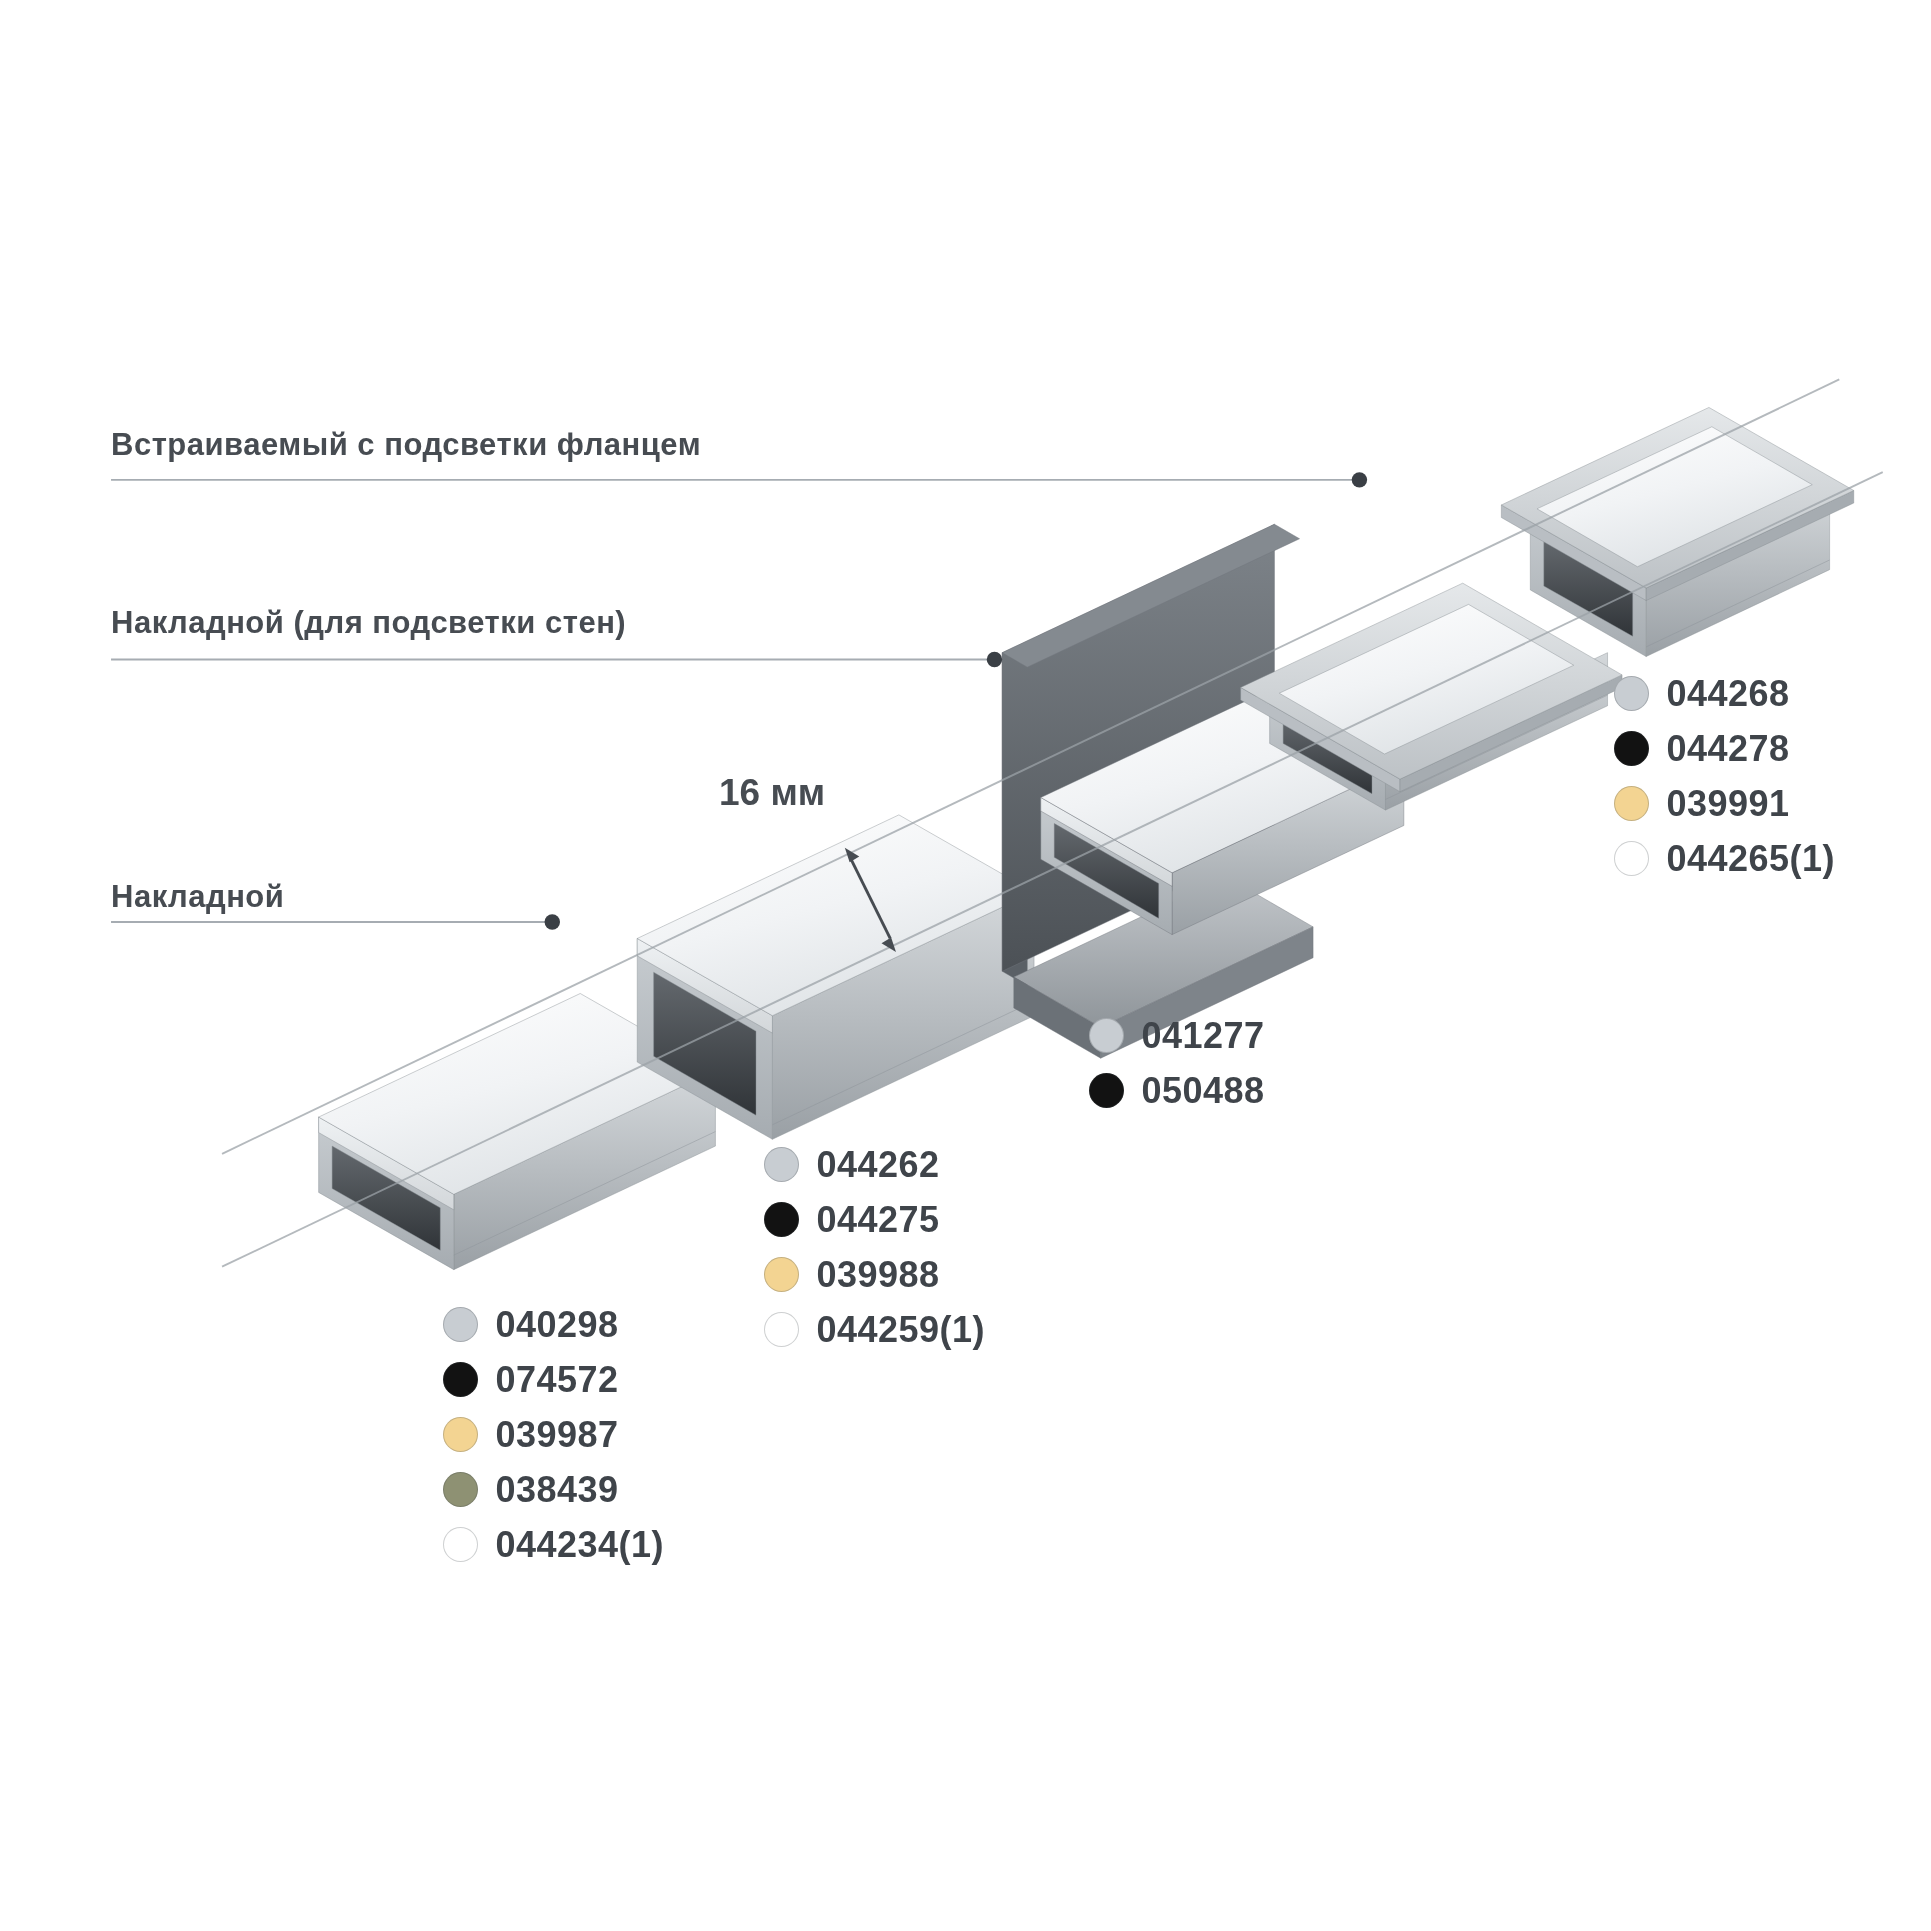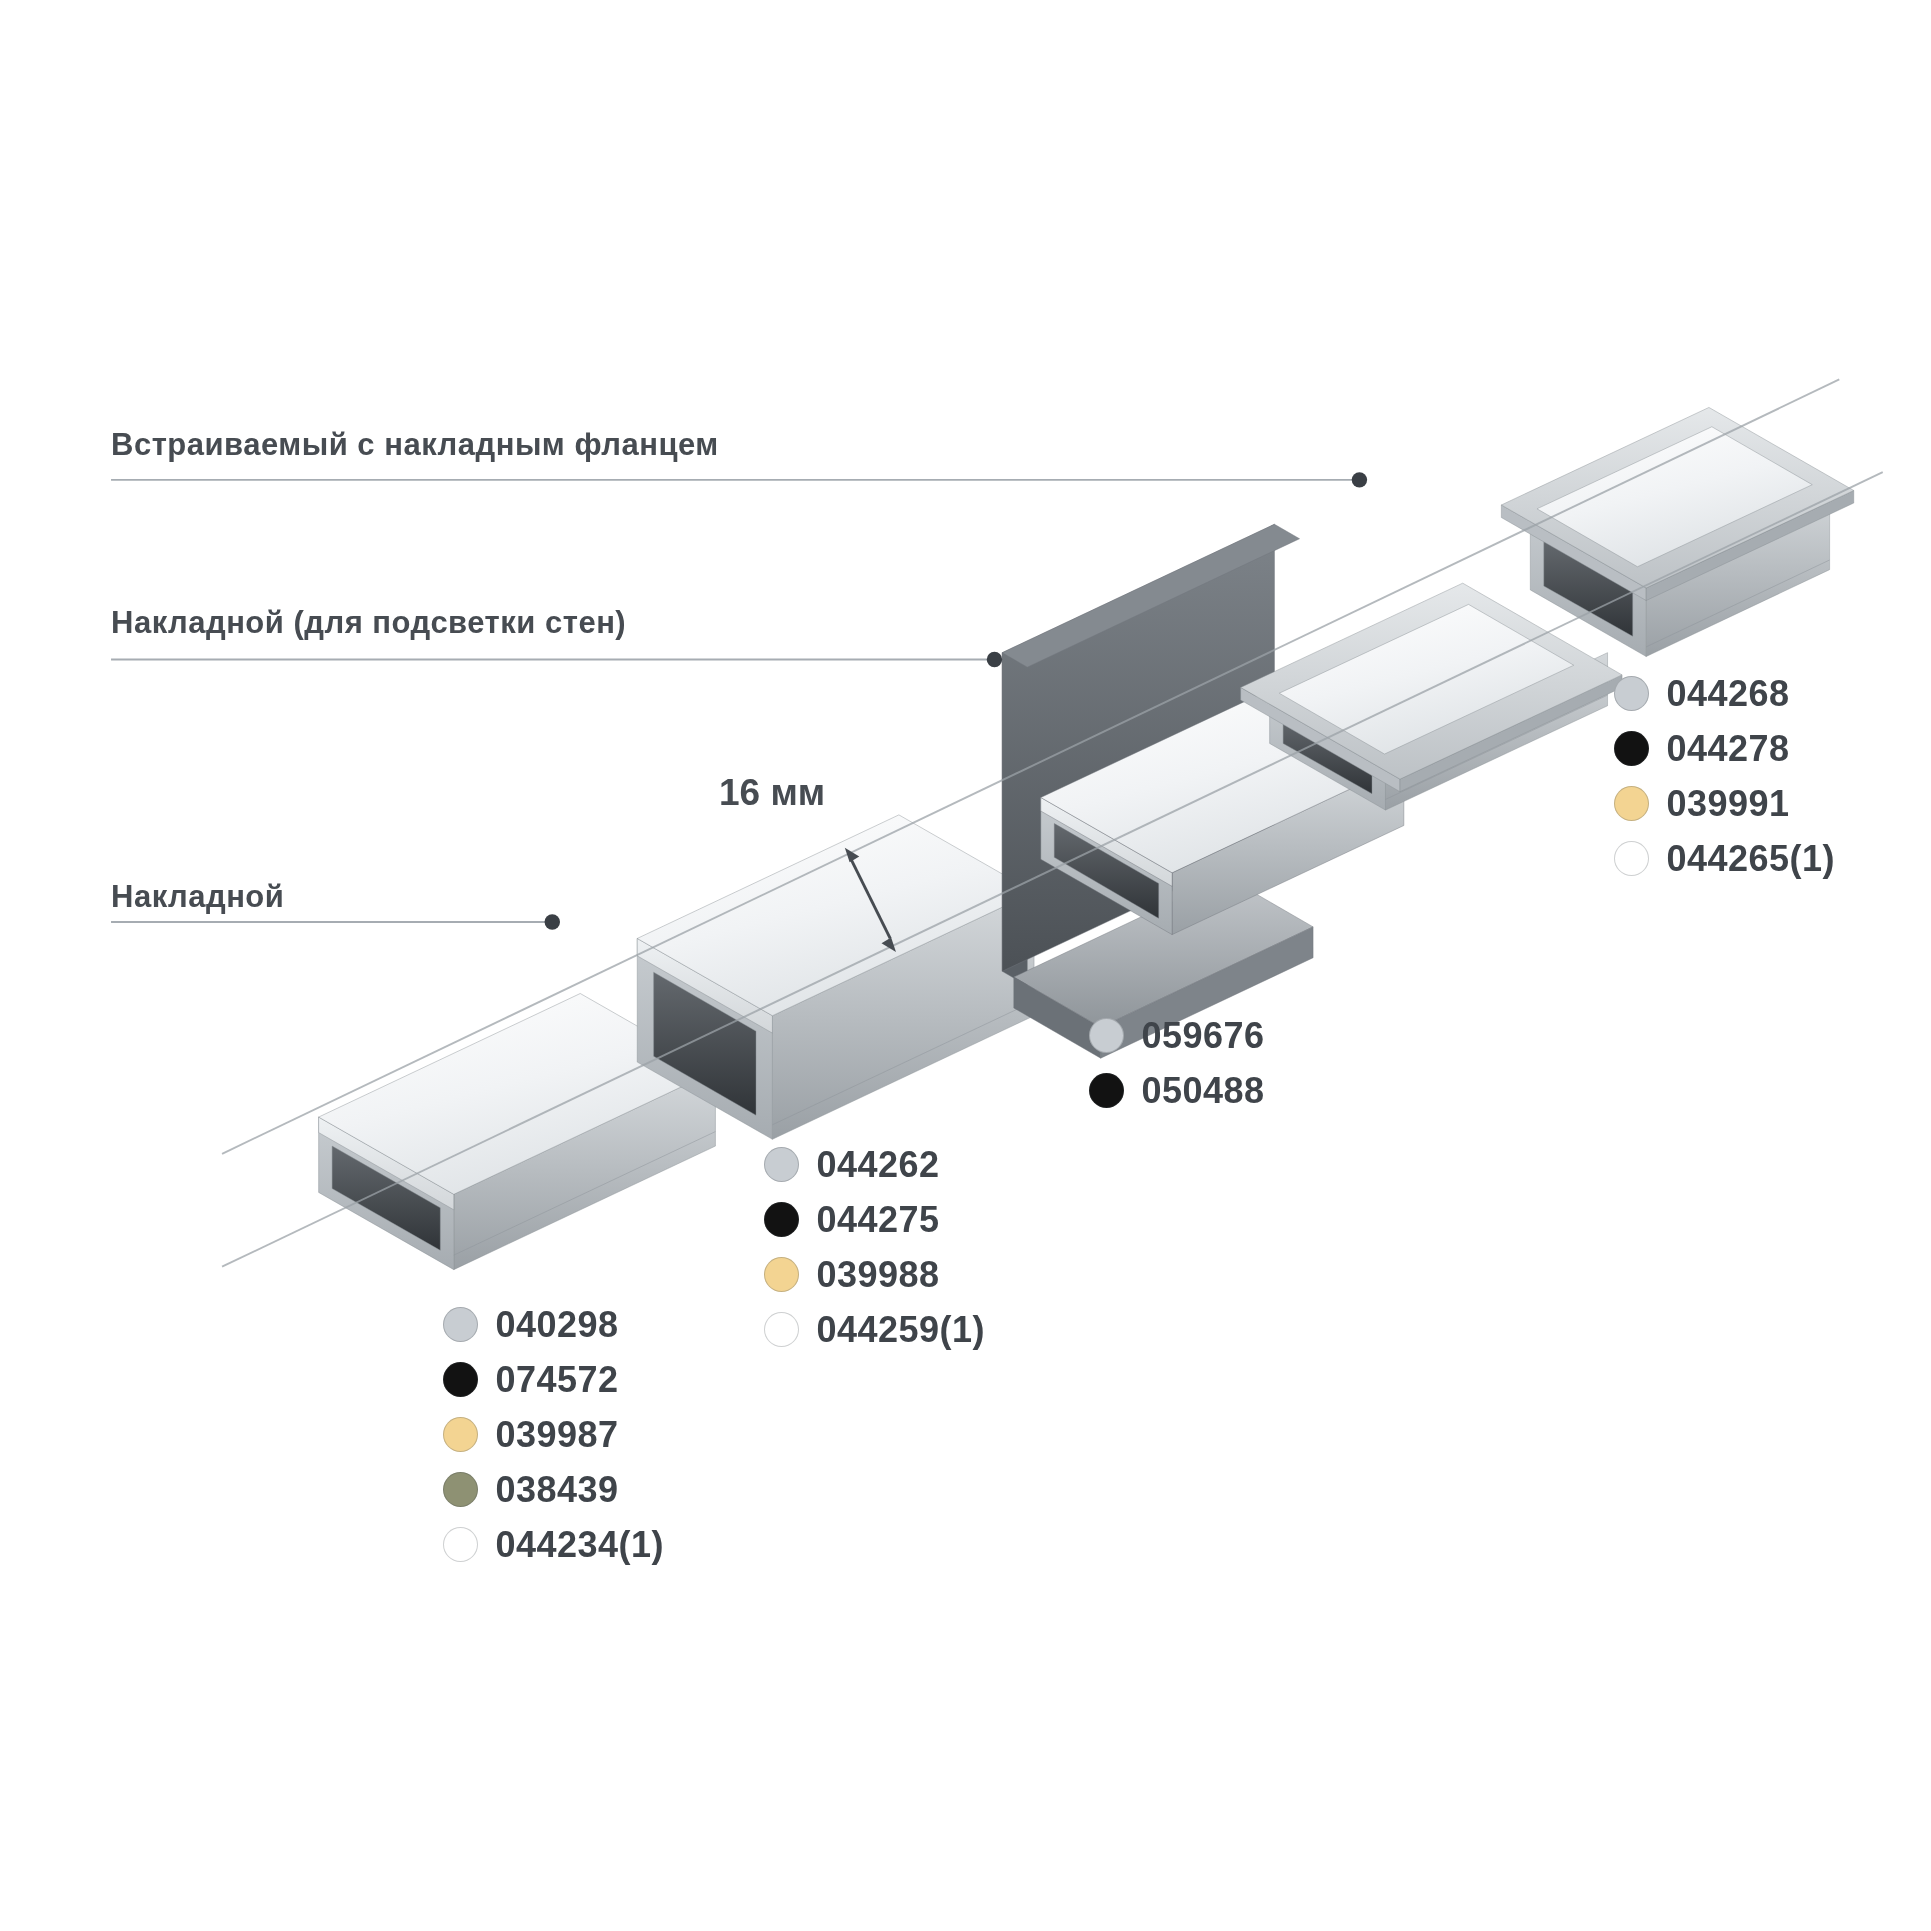--- a/index.html
+++ b/index.html
@@ -134,21 +134,21 @@
       <circle cx="572" cy="955" r="8" fill="#3a3f45"></circle>
     </g>
 
     <g fill="#474C52">
       <line x1="881" y1="889" x2="922" y2="972" stroke="#474C52" stroke-width="3"></line>
       <polygon points="875,878 890,887 880,893"></polygon>
       <polygon points="928,986 913,977 923,971"></polygon>
     </g>
   </svg>
 
-  <div class="cat-label" style="left:111px;top:425px">Встраиваемый с накладным фланцем</div>
+  <div class="cat-label" style="left:111px;top:425px">Встраиваемый с подсветки фланцем</div>
   <div class="cat-label" style="left:111px;top:603px">Накладной (для подсветки стен)</div>
   <div class="cat-label" style="left:111px;top:877px">Накладной</div>
 
   <div class="dim-label">16 мм</div>
 
   <div class="parts" style="left:443px;top:1297px">
     <div class="part-row">
       <span class="dot" style="background-color: rgb(200, 205, 210);"></span>
       <span class="code">040298</span>
     </div>
@@ -185,21 +185,21 @@
     </div>
     <div class="part-row">
       <span class="dot" style="background-color: rgb(255, 255, 255);"></span>
       <span class="code">044259(1)</span>
     </div>
   </div>
 
   <div class="parts" style="left:1089px;top:1008px">
     <div class="part-row">
       <span class="dot" style="background-color: rgb(200, 205, 210);"></span>
-      <span class="code">059676</span>
+      <span class="code">041277</span>
     </div>
     <div class="part-row">
       <span class="dot" style="background-color: rgb(18, 18, 18);"></span>
       <span class="code">050488</span>
     </div>
   </div>
 
 
   <div class="parts" style="left:1614px;top:666px">
     <div class="part-row">

